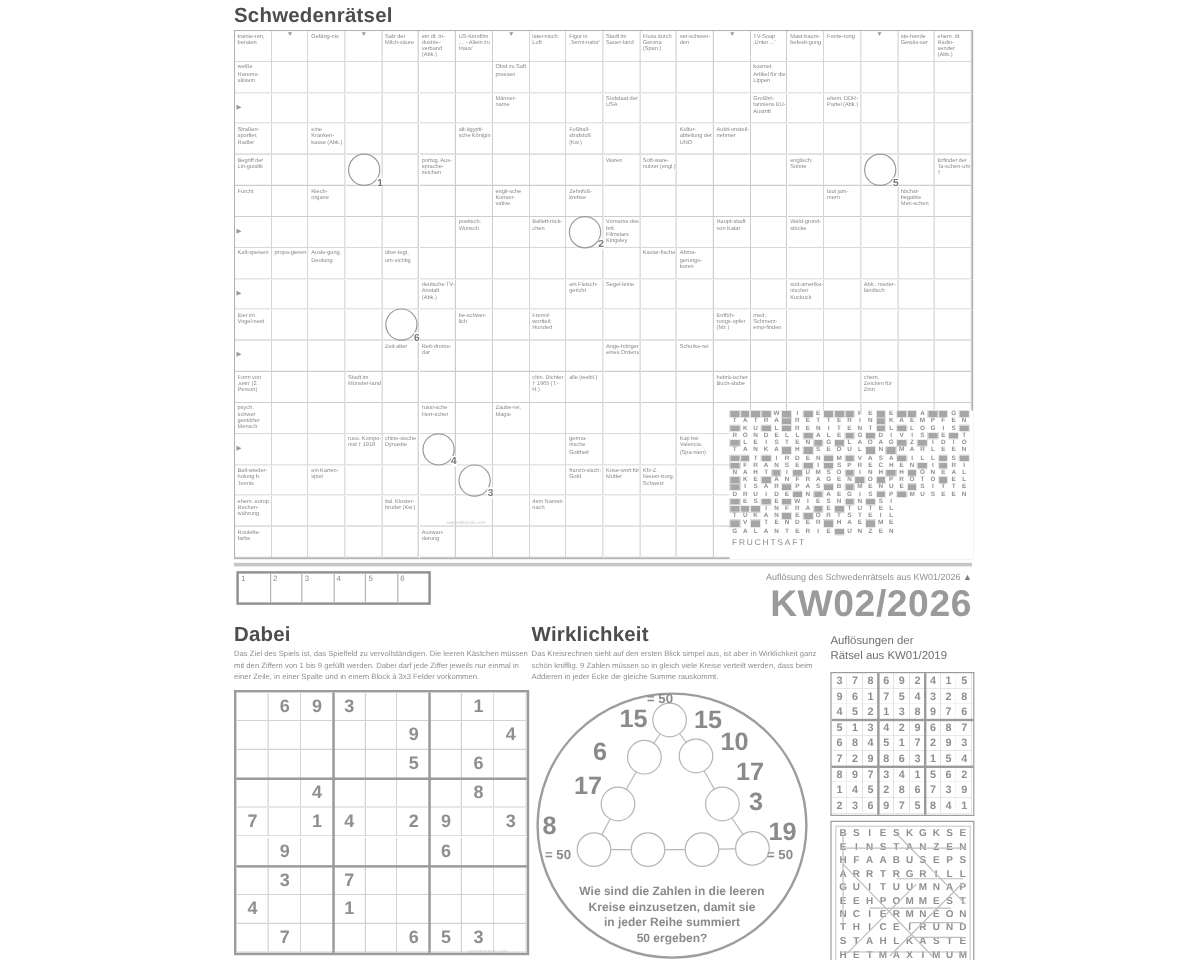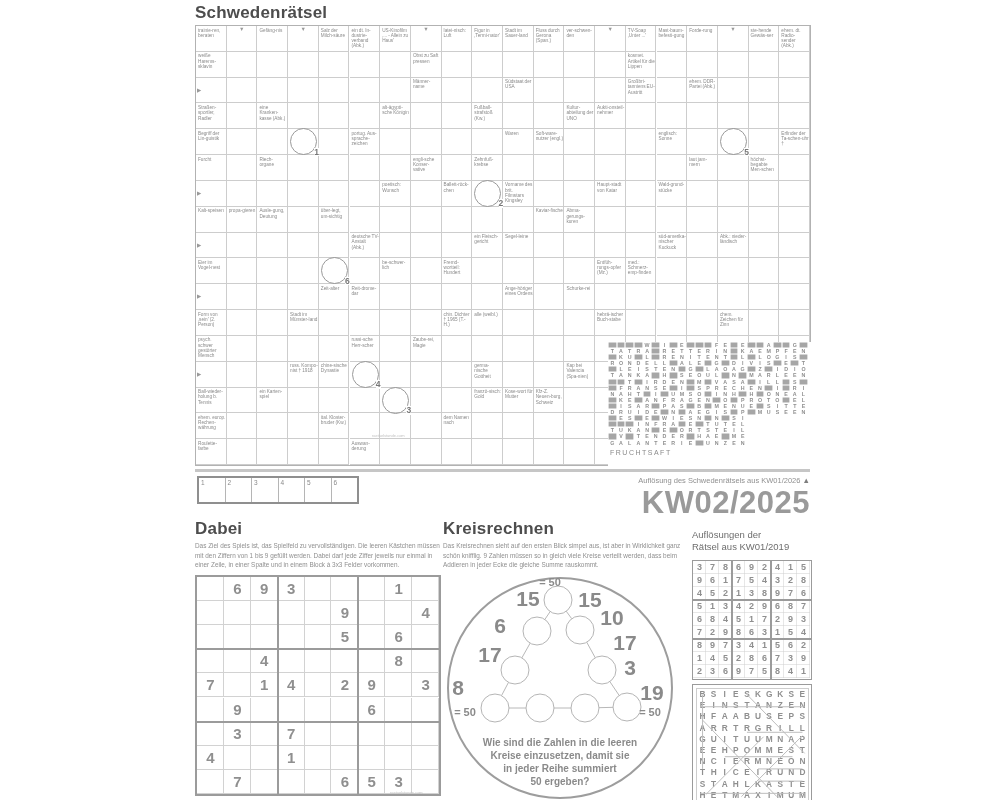--- a/index.html
+++ b/index.html
@@ -841,21 +841,21 @@
       <span>5</span>
     </div>
     <div class="strip-cell">
       <span>6</span>
     </div>
   </div>
 <div class="abs" id="solution-note">
   <span>Auflösung des Schwedenrätsels aus KW01/2026</span>
   <span style="color:#7e7e7e;">▲</span>
 </div>
-<div class="abs" id="issue-title">KW02/2025</div>
+<div class="abs" id="issue-title">KW02/2026</div>
 
 <div class="abs h1" id="sudoku-title">Dabei</div>
 <div class="abs desc" id="sudoku-desc">Das Ziel des Spiels ist, das Spielfeld zu vervollständigen. Die leeren Kästchen müssen mit den Ziffern von 1 bis 9 gefüllt werden. Dabei darf jede Ziffer jeweils nur einmal in einer Zeile, in einer Spalte und in einem Block à 3x3 Felder vorkommen.</div>
 <div class="abs" id="sudoku-grid">
     <div class="su-cell" style="left: 0px; top: 0px; width: 26.8889px; height: 24.1px; font-size: 15px; line-height: 24.1px;"></div>
     <div class="su-cell" style="left: 26.8889px; top: 0px; width: 26.8889px; height: 24.1px; font-size: 15px; line-height: 24.1px;">6</div>
     <div class="su-cell" style="left: 53.7778px; top: 0px; width: 26.8889px; height: 24.1px; font-size: 15px; line-height: 24.1px;">9</div>
     <div class="su-cell" style="left: 80.6667px; top: 0px; width: 26.8889px; height: 24.1px; font-size: 15px; line-height: 24.1px;">3</div>
     <div class="su-cell" style="left: 107.556px; top: 0px; width: 26.8889px; height: 24.1px; font-size: 15px; line-height: 24.1px;"></div>
     <div class="su-cell" style="left: 134.444px; top: 0px; width: 26.8889px; height: 24.1px; font-size: 15px; line-height: 24.1px;"></div>
@@ -934,21 +934,21 @@
     <div class="su-cell" style="left: 161.333px; top: 192.8px; width: 26.8889px; height: 24.1px; font-size: 15px; line-height: 24.1px;">5</div>
     <div class="su-cell" style="left: 188.222px; top: 192.8px; width: 26.8889px; height: 24.1px; font-size: 15px; line-height: 24.1px;">3</div>
     <div class="su-cell" style="left: 215.111px; top: 192.8px; width: 26.8889px; height: 24.1px; font-size: 15px; line-height: 24.1px;"></div>
     <div class="su-thick" style="left: 79.6667px; top: 0px; width: 2px; height: 100%;"></div>
     <div class="su-thick" style="left: 0px; top: 71.3px; width: 100%; height: 2px;"></div>
     <div class="su-thick" style="left: 160.333px; top: 0px; width: 2px; height: 100%;"></div>
     <div class="su-thick" style="left: 0px; top: 143.6px; width: 100%; height: 2px;"></div>
   </div>
 <div class="abs" id="sudoku-watermark">raetselstunde.com</div>
 
-<div class="abs h1" id="kreis-title">Kreisrechnen</div>
+<div class="abs h1" id="kreis-title">Wirklichkeit</div>
 <div class="abs desc" id="kreis-desc">Das Kreisrechnen sieht auf den ersten Blick simpel aus, ist aber in Wirklichkeit ganz schön knifflig. 9 Zahlen müssen so in gleich viele Kreise verteilt werden, dass beim Addieren in jeder Ecke die gleiche Summe rauskommt.</div>
 <div class="abs" id="kreis-box"><svg width="230" height="224" viewBox="0 0 230 224">
       <ellipse cx="115" cy="112" rx="112" ry="110" fill="none" stroke="#9d9d9d" stroke-width="2"></ellipse>
       <line x1="113" y1="24" x2="92" y2="55" stroke="#b8b8b8" stroke-width="1"></line>
       <line x1="113" y1="24" x2="135" y2="54" stroke="#b8b8b8" stroke-width="1"></line>
       <line x1="92" y1="55" x2="70" y2="94" stroke="#b8b8b8" stroke-width="1"></line>
       <line x1="135" y1="54" x2="157" y2="94" stroke="#b8b8b8" stroke-width="1"></line>
       <line x1="70" y1="94" x2="50" y2="132" stroke="#b8b8b8" stroke-width="1"></line>
       <line x1="157" y1="94" x2="182" y2="131" stroke="#b8b8b8" stroke-width="1"></line>
       <line x1="50" y1="132" x2="95" y2="132" stroke="#b8b8b8" stroke-width="1"></line>

